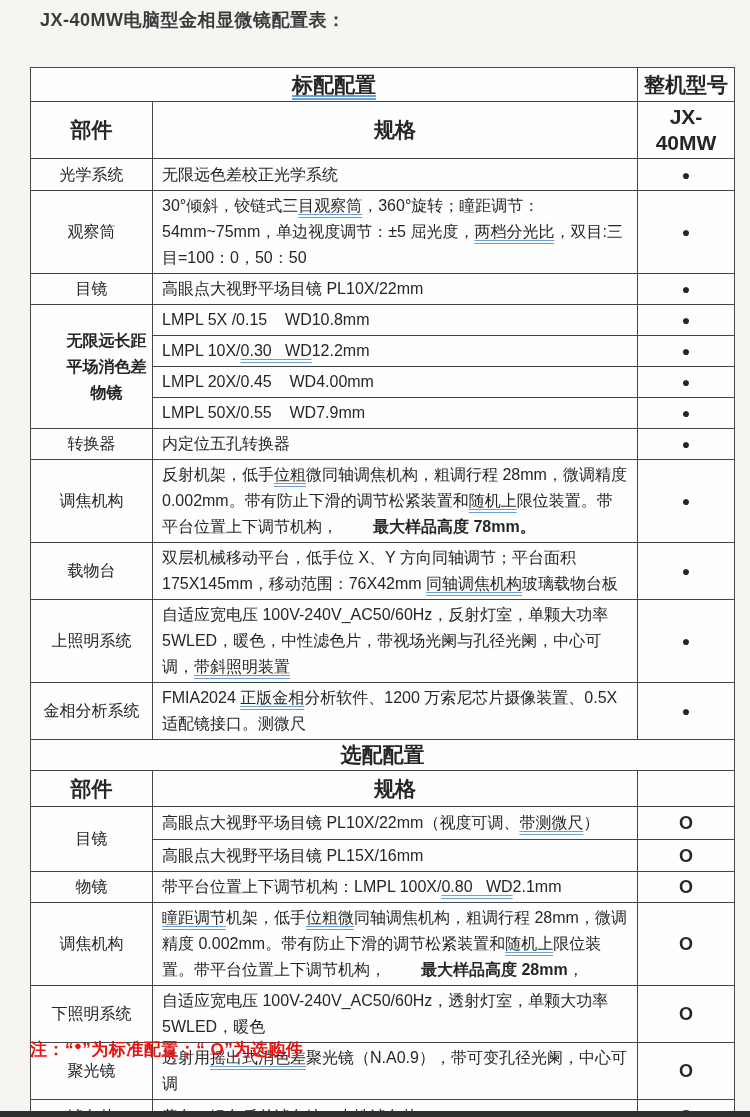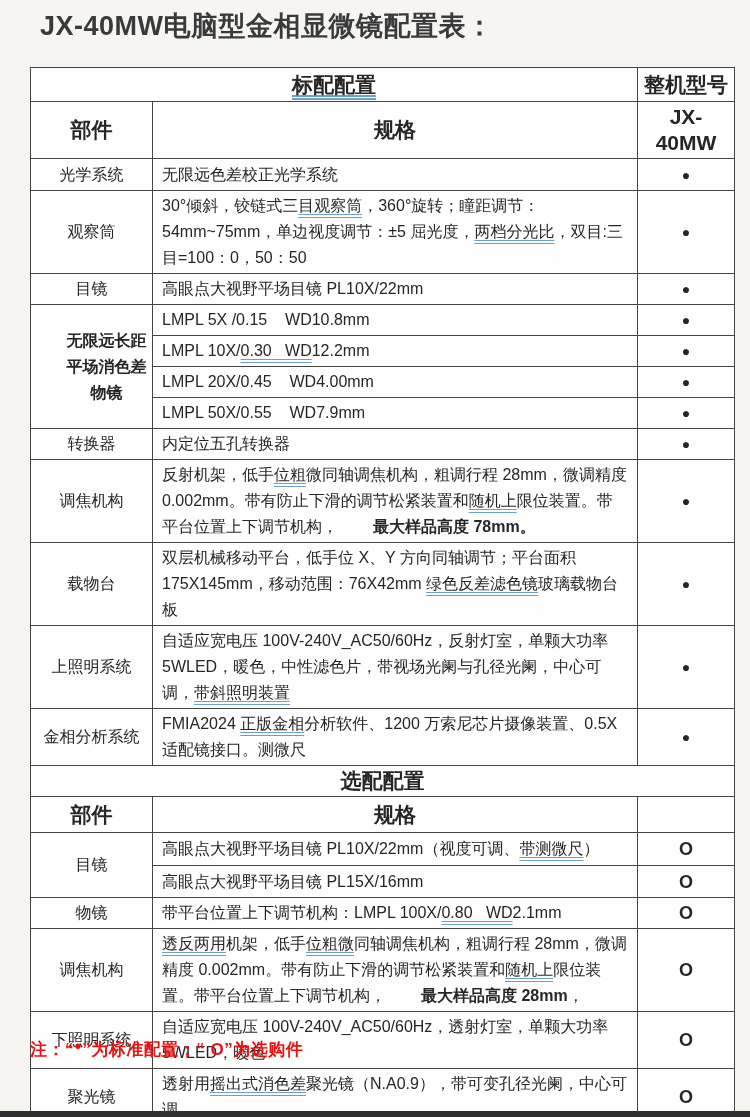--- a/index.html
+++ b/index.html
@@ -4,21 +4,21 @@
 <style>
   html,body{margin:0;padding:0;}
   body{
     width:750px;height:1117px;position:relative;overflow:hidden;
     background:#f7f5f2;
     font-family:"Liberation Sans","DejaVu Sans",sans-serif;
     color:#262626;
   }
   .title{
     position:absolute;left:40px;top:8px;margin:0;
-    font-size:27px;font-weight:bold;color:#3a3a3a;letter-spacing:.5px;
+    font-size:18px;font-weight:bold;color:#3a3a3a;letter-spacing:.5px;
   }
   table.cfg{
     position:absolute;left:30px;top:67px;width:704px;
     border-collapse:collapse;table-layout:fixed;background:#fefefe;
   }
   col.c1{width:122px;} col.c2{width:485px;} col.c3{width:97px;}
   td{
     border:1px solid #454545;vertical-align:middle;
     font-size:16px;line-height:26px;
   }
@@ -102,21 +102,21 @@
     <td class="spec"><span>内定位五孔转换器</span></td>
     <td class="mark">●</td>
   </tr>
   <tr style="height:79px">
     <td class="part">调焦机构</td>
     <td class="spec"><span>反射机架，低手</span><span class="u">位粗</span><span>微同轴调焦机构，粗调行程 28mm，微调精度 0.002mm。带有防止下滑的调节松紧装置和</span><span class="u">随机上</span><span>限位装置。带平台位置上下调节机构，</span><span class="b">最大样品高度 78mm。</span></td>
     <td class="mark">●</td>
   </tr>
   <tr style="height:49px">
     <td class="part">载物台</td>
-    <td class="spec"><span>双层机械移动平台，低手位 X、Y 方向同轴调节；平台面积 175X145mm，移动范围：76X42mm </span><span class="u">绿色反差滤色镜</span><span>玻璃载物台板</span></td>
+    <td class="spec"><span>双层机械移动平台，低手位 X、Y 方向同轴调节；平台面积 175X145mm，移动范围：76X42mm </span><span class="u">同轴调焦机构</span><span>玻璃载物台板</span></td>
     <td class="mark">●</td>
   </tr>
   <tr style="height:79px">
     <td class="part">上照明系统</td>
     <td class="spec"><span>自适应宽电压 100V-240V_AC50/60Hz，反射灯室，单颗大功率 5WLED，暖色，中性滤色片，带视场光阑与孔径光阑，中心可调，</span><span class="u">带斜照明装置</span></td>
     <td class="mark">●</td>
   </tr>
   <tr style="height:53px">
     <td class="part">金相分析系统</td>
     <td class="spec"><span>FMIA2024 </span><span class="u">正版金相</span><span>分析软件、1200 万索尼芯片摄像装置、0.5X 适配镜接口。测微尺</span></td>
@@ -141,21 +141,21 @@
     <td class="spec"><span>高眼点大视野平场目镜 PL15X/16mm</span></td>
     <td class="mark o">O</td>
   </tr>
   <tr style="height:27px">
     <td class="part">物镜</td>
     <td class="spec"><span>带平台位置上下调节机构：LMPL 100X/</span><span class="u">0.80   WD</span><span>2.1mm</span></td>
     <td class="mark o">O</td>
   </tr>
   <tr style="height:74px">
     <td class="part">调焦机构</td>
-    <td class="spec"><span class="u">透反两用</span><span>机架，低手</span><span class="u">位粗微</span><span>同轴调焦机构，粗调行程 28mm，微调精度 0.002mm。带有防止下滑的调节松紧装置和</span><span class="u">随机上</span><span>限位装置。带平台位置上下调节机构，</span><span class="b">最大样品高度 28mm</span><span>，</span></td>
+    <td class="spec"><span class="u">瞳距调节</span><span>机架，低手</span><span class="u">位粗微</span><span>同轴调焦机构，粗调行程 28mm，微调精度 0.002mm。带有防止下滑的调节松紧装置和</span><span class="u">随机上</span><span>限位装置。带平台位置上下调节机构，</span><span class="b">最大样品高度 28mm</span><span>，</span></td>
     <td class="mark o">O</td>
   </tr>
   <tr style="height:55px">
     <td class="part">下照明系统</td>
     <td class="spec"><span>自适应宽电压 100V-240V_AC50/60Hz，透射灯室，单颗大功率 5WLED，暖色</span></td>
     <td class="mark o">O</td>
   </tr>
   <tr style="height:31px">
     <td class="part">聚光镜</td>
     <td class="spec"><span>透射用</span><span class="u">摇出式消色差</span><span>聚光镜（N.A0.9），带可变孔径光阑，中心可调</span></td>

